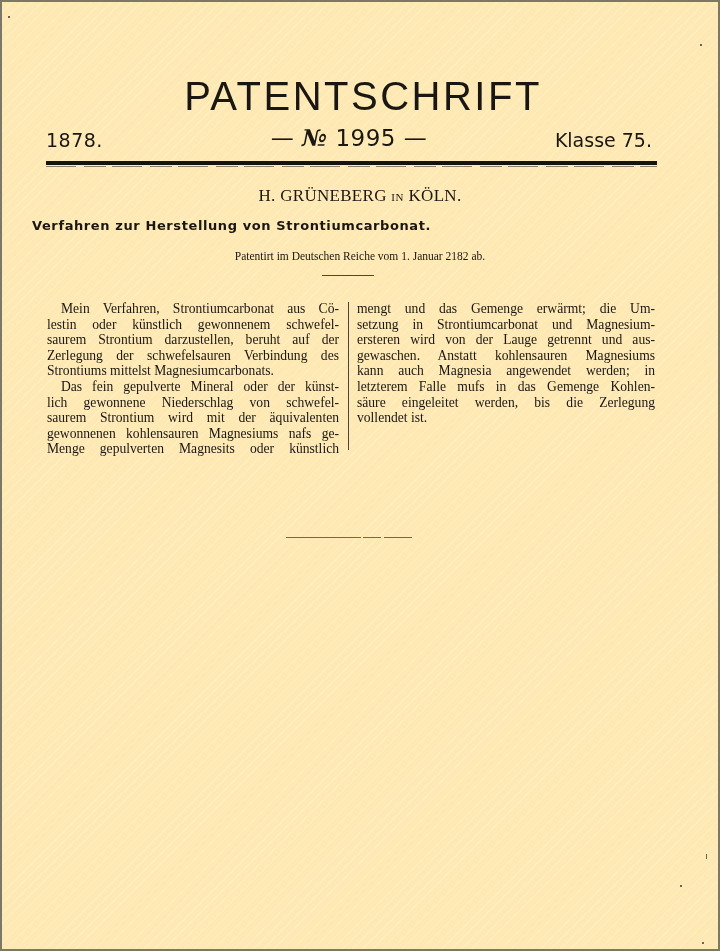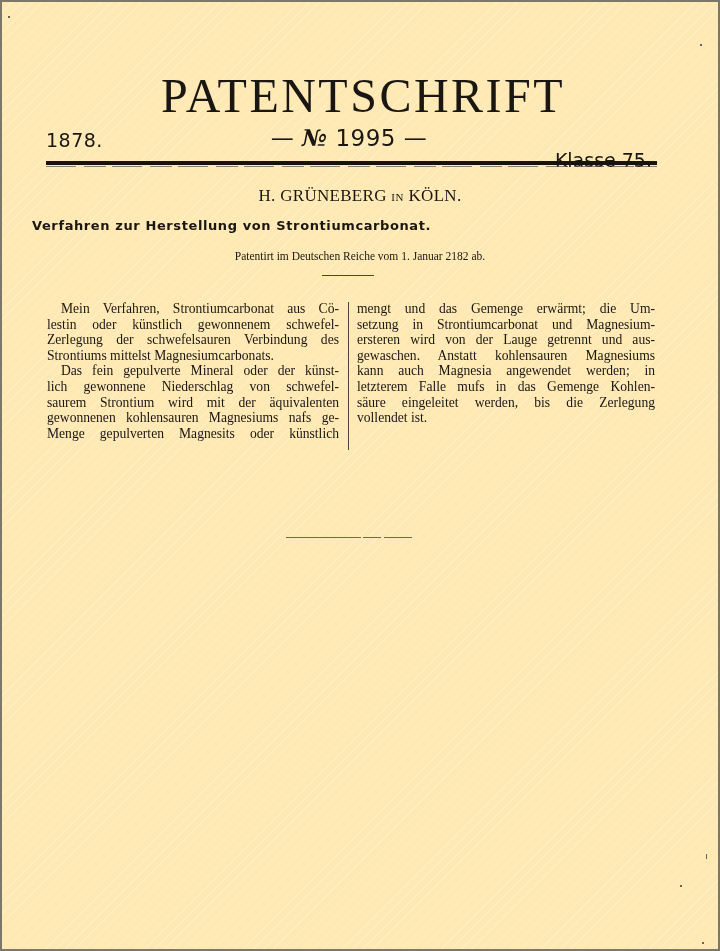--- a/index.html
+++ b/index.html
@@ -29,22 +29,22 @@
       height: 951px;
       background:
         repeating-linear-gradient(135deg, rgba(255,248,215,0.35) 0px, rgba(255,248,215,0.35) 1px, transparent 1px, transparent 7px),
         #fee9b4;
     }
     .title {
       position: absolute;
       left: 0; right: 0;
       top: 72px;
       text-align: center;
-      font-family: Liberation Serif, serif;
-      font-size: 48px;
+      font-family: Liberation Sans, sans-serif;
+      font-size: 40px;
       letter-spacing: 2.5px;
       font-weight: normal;
       line-height: 44px;
       padding-left: 6px;
     }
     .meta-row {
       position: absolute;
       left: 44px;
       right: 66px;
       top: 122px;
@@ -73,21 +73,20 @@
       font-family: "DejaVu Serif", serif;
       font-weight: bold;
       font-style: italic;
     }
     .klasse {
       position: absolute;
       right: 0;
       top: 5px;
       font-size: 19px;
       font-family: "DejaVu Sans", "Liberation Sans", sans-serif;
-      margin-top: 20px;
     }
     .heavy-rule {
       position: absolute;
       left: 44px;
       width: 611px;
       top: 159px;
       height: 4px;
       background: #161310;
     }
     .heavy-rule::after {
@@ -216,20 +215,21 @@
 
   <div class="subject">Verfahren zur Herstellung von Strontiumcarbonat.</div>
 
   <div class="patented">Patentirt im Deutschen Reiche vom 1. Januar 2182 ab.</div>
 
   <div class="short-rule"></div>
 
   <div class="column col-left" id="col-left">
       <span class="line indent">Mein Verfahren, Strontiumcarbonat aus Cö-</span>
       <span class="line">lestin oder künstlich gewonnenem schwefel-</span>
+      <span class="line">saurem Strontium darzustellen, beruht auf der</span>
       <span class="line">Zerlegung der schwefelsauren Verbindung des</span>
       <span class="line last">Strontiums mittelst Magnesiumcarbonats.</span>
       <span class="line indent">Das fein gepulverte Mineral oder der künst-</span>
       <span class="line">lich gewonnene Niederschlag von schwefel-</span>
       <span class="line">saurem Strontium wird mit der äquivalenten</span>
       <span class="line">gewonnenen kohlensauren Magnesiums nafs ge-</span>
       <span class="line">Menge gepulverten Magnesits oder künstlich</span>
     </div>
   <div class="col-divider"></div>
   <div class="column col-right" id="col-right">

